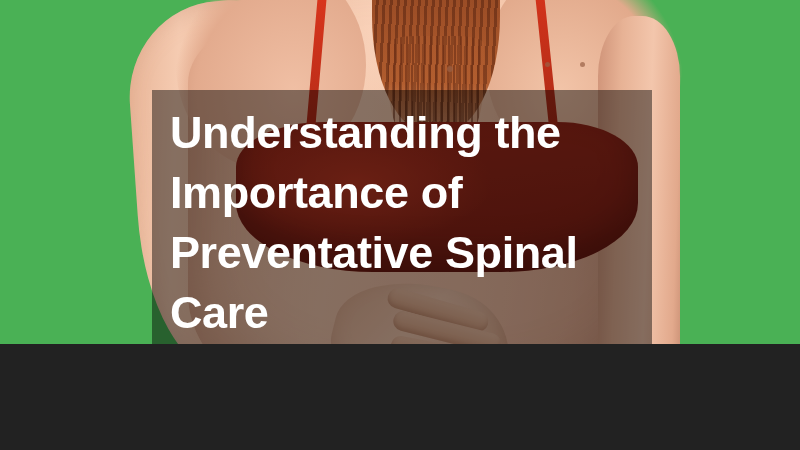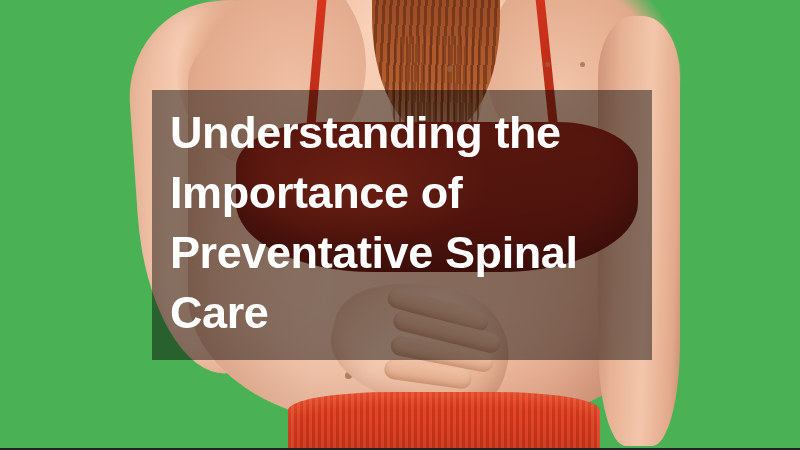--- a/index.html
+++ b/index.html
@@ -4,21 +4,21 @@
 <title>Preventative Spinal Care Banner</title>
 <style>
   html, body {
     margin: 0;
     padding: 0;
     background: #222;
   }
   .stage {
     position: relative;
     width: 800px;
-    height: 448px;
+    height: 344px;
     overflow: hidden;
     font-family: "Liberation Sans", sans-serif;
     background: #4AB155;
   }
 
   
   .photo {
     position: absolute;
     inset: 0;
     background: #4AB155;

